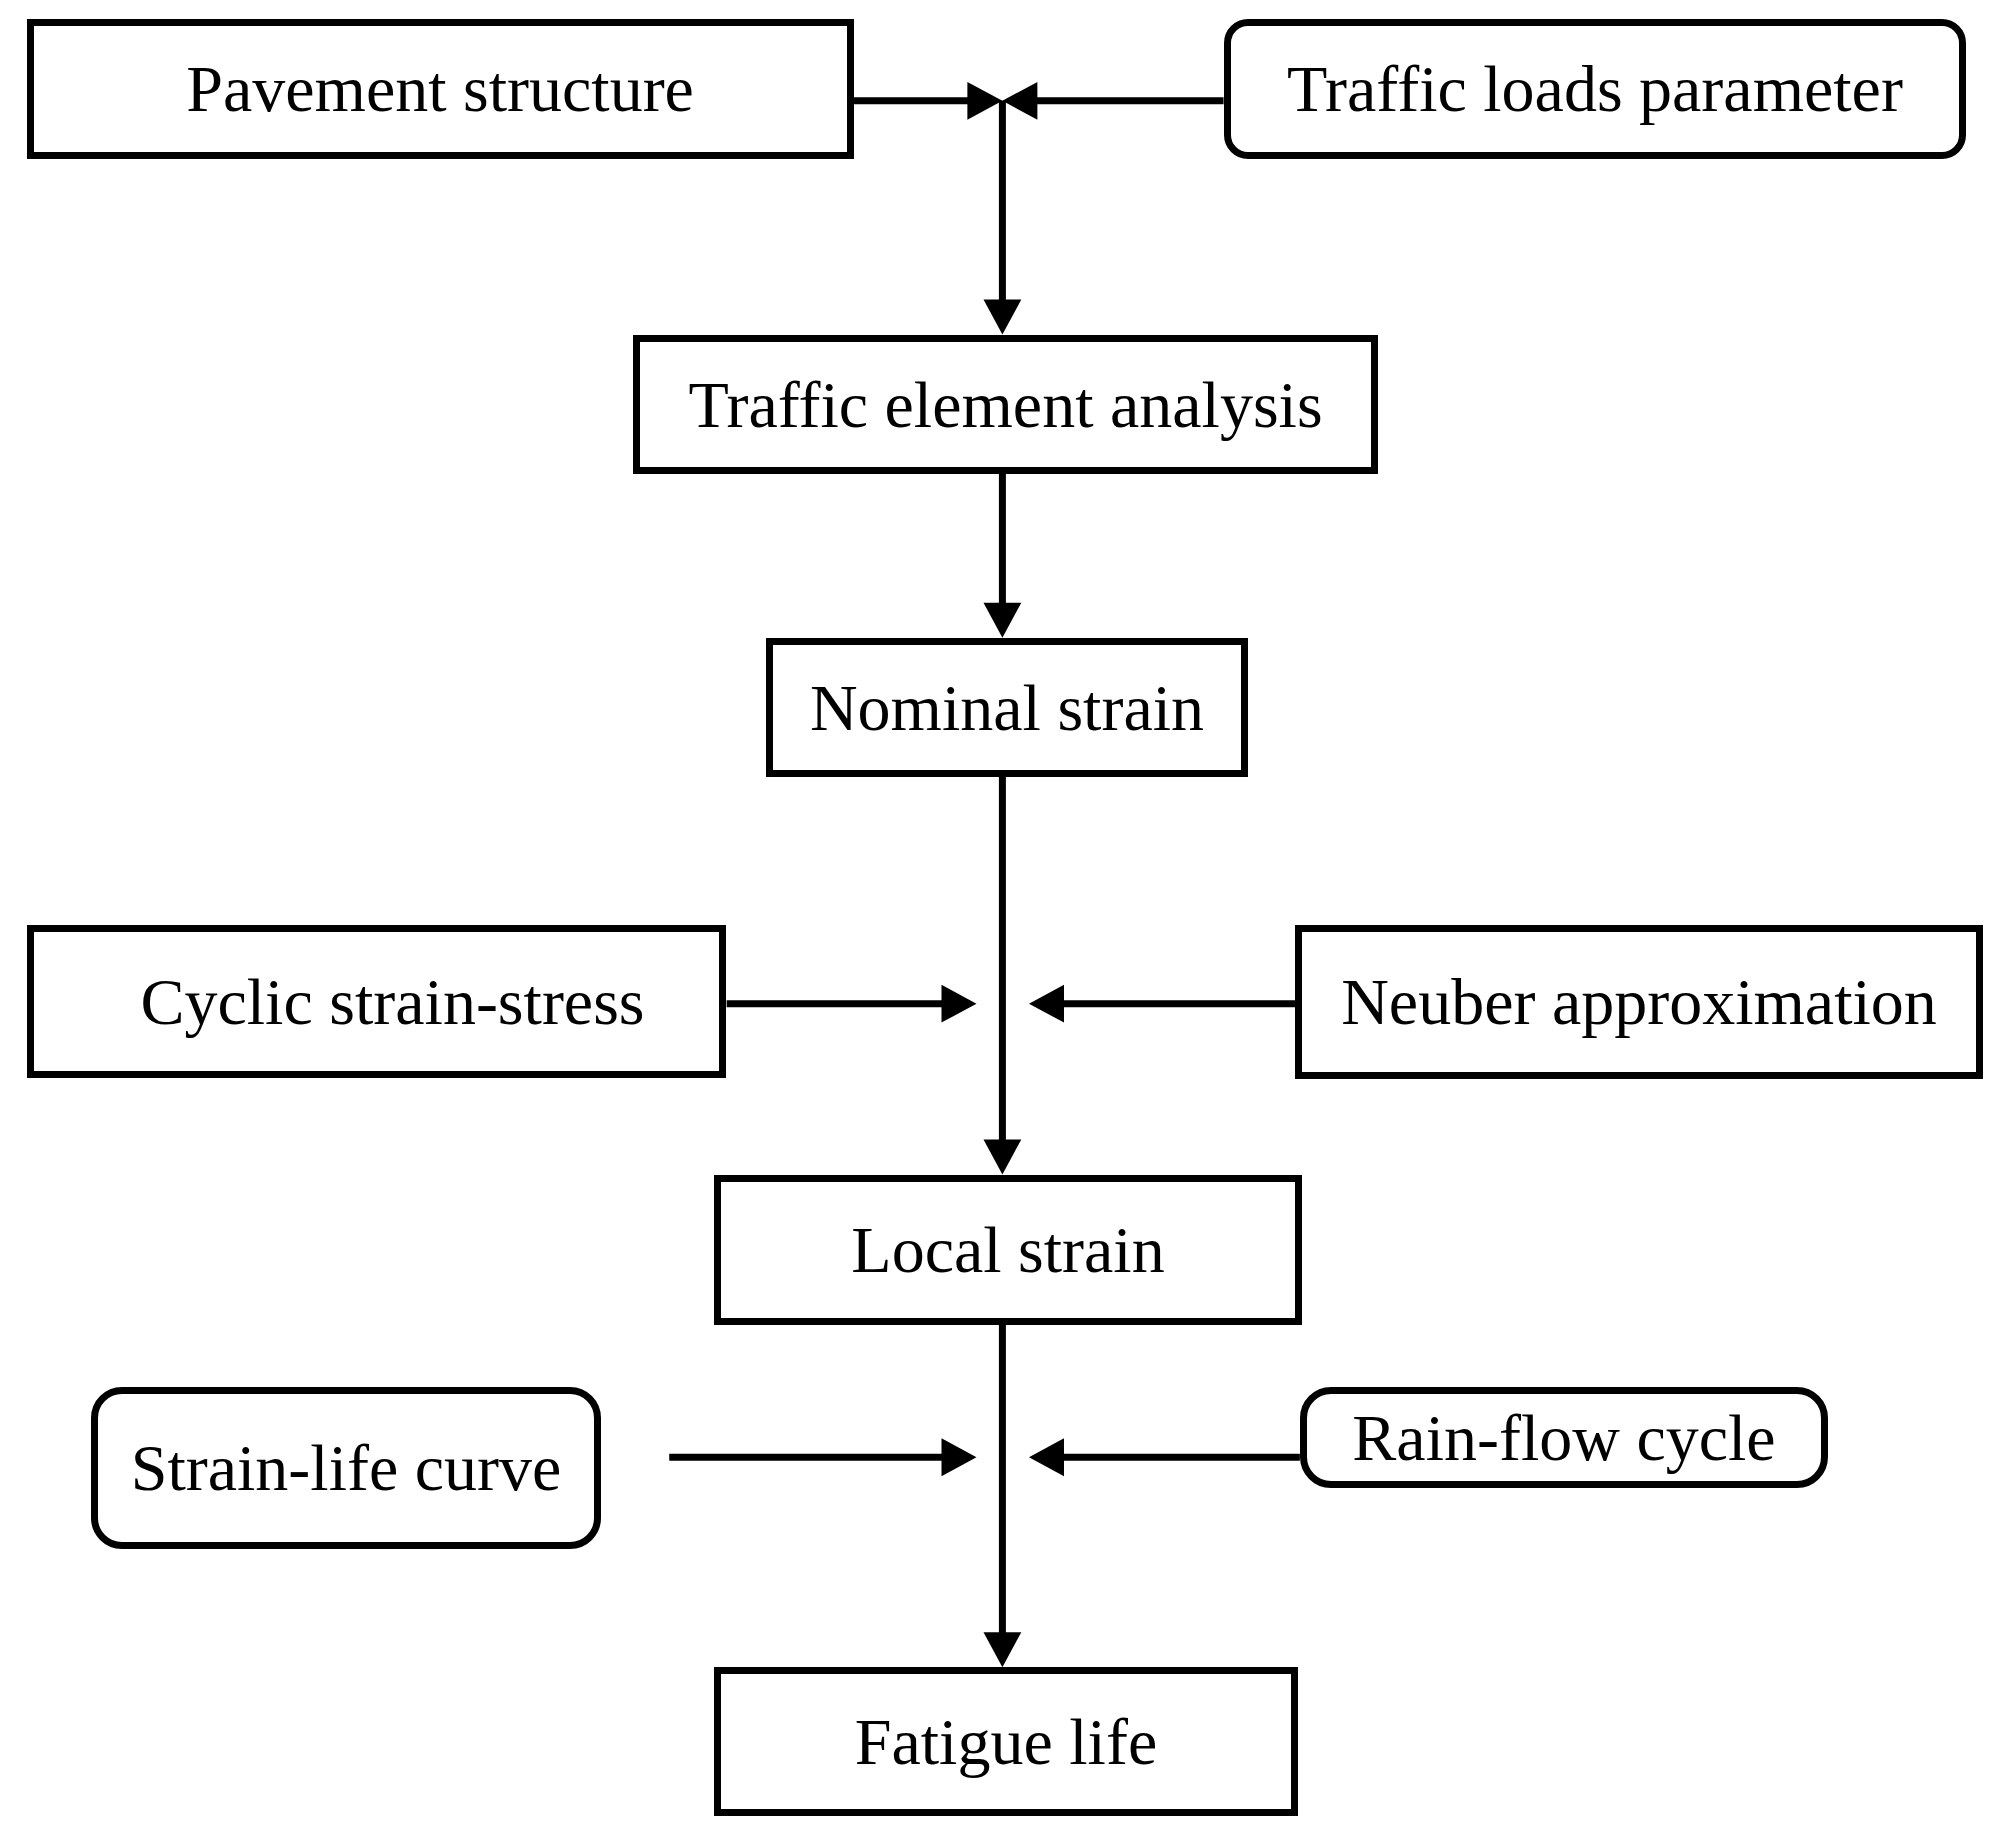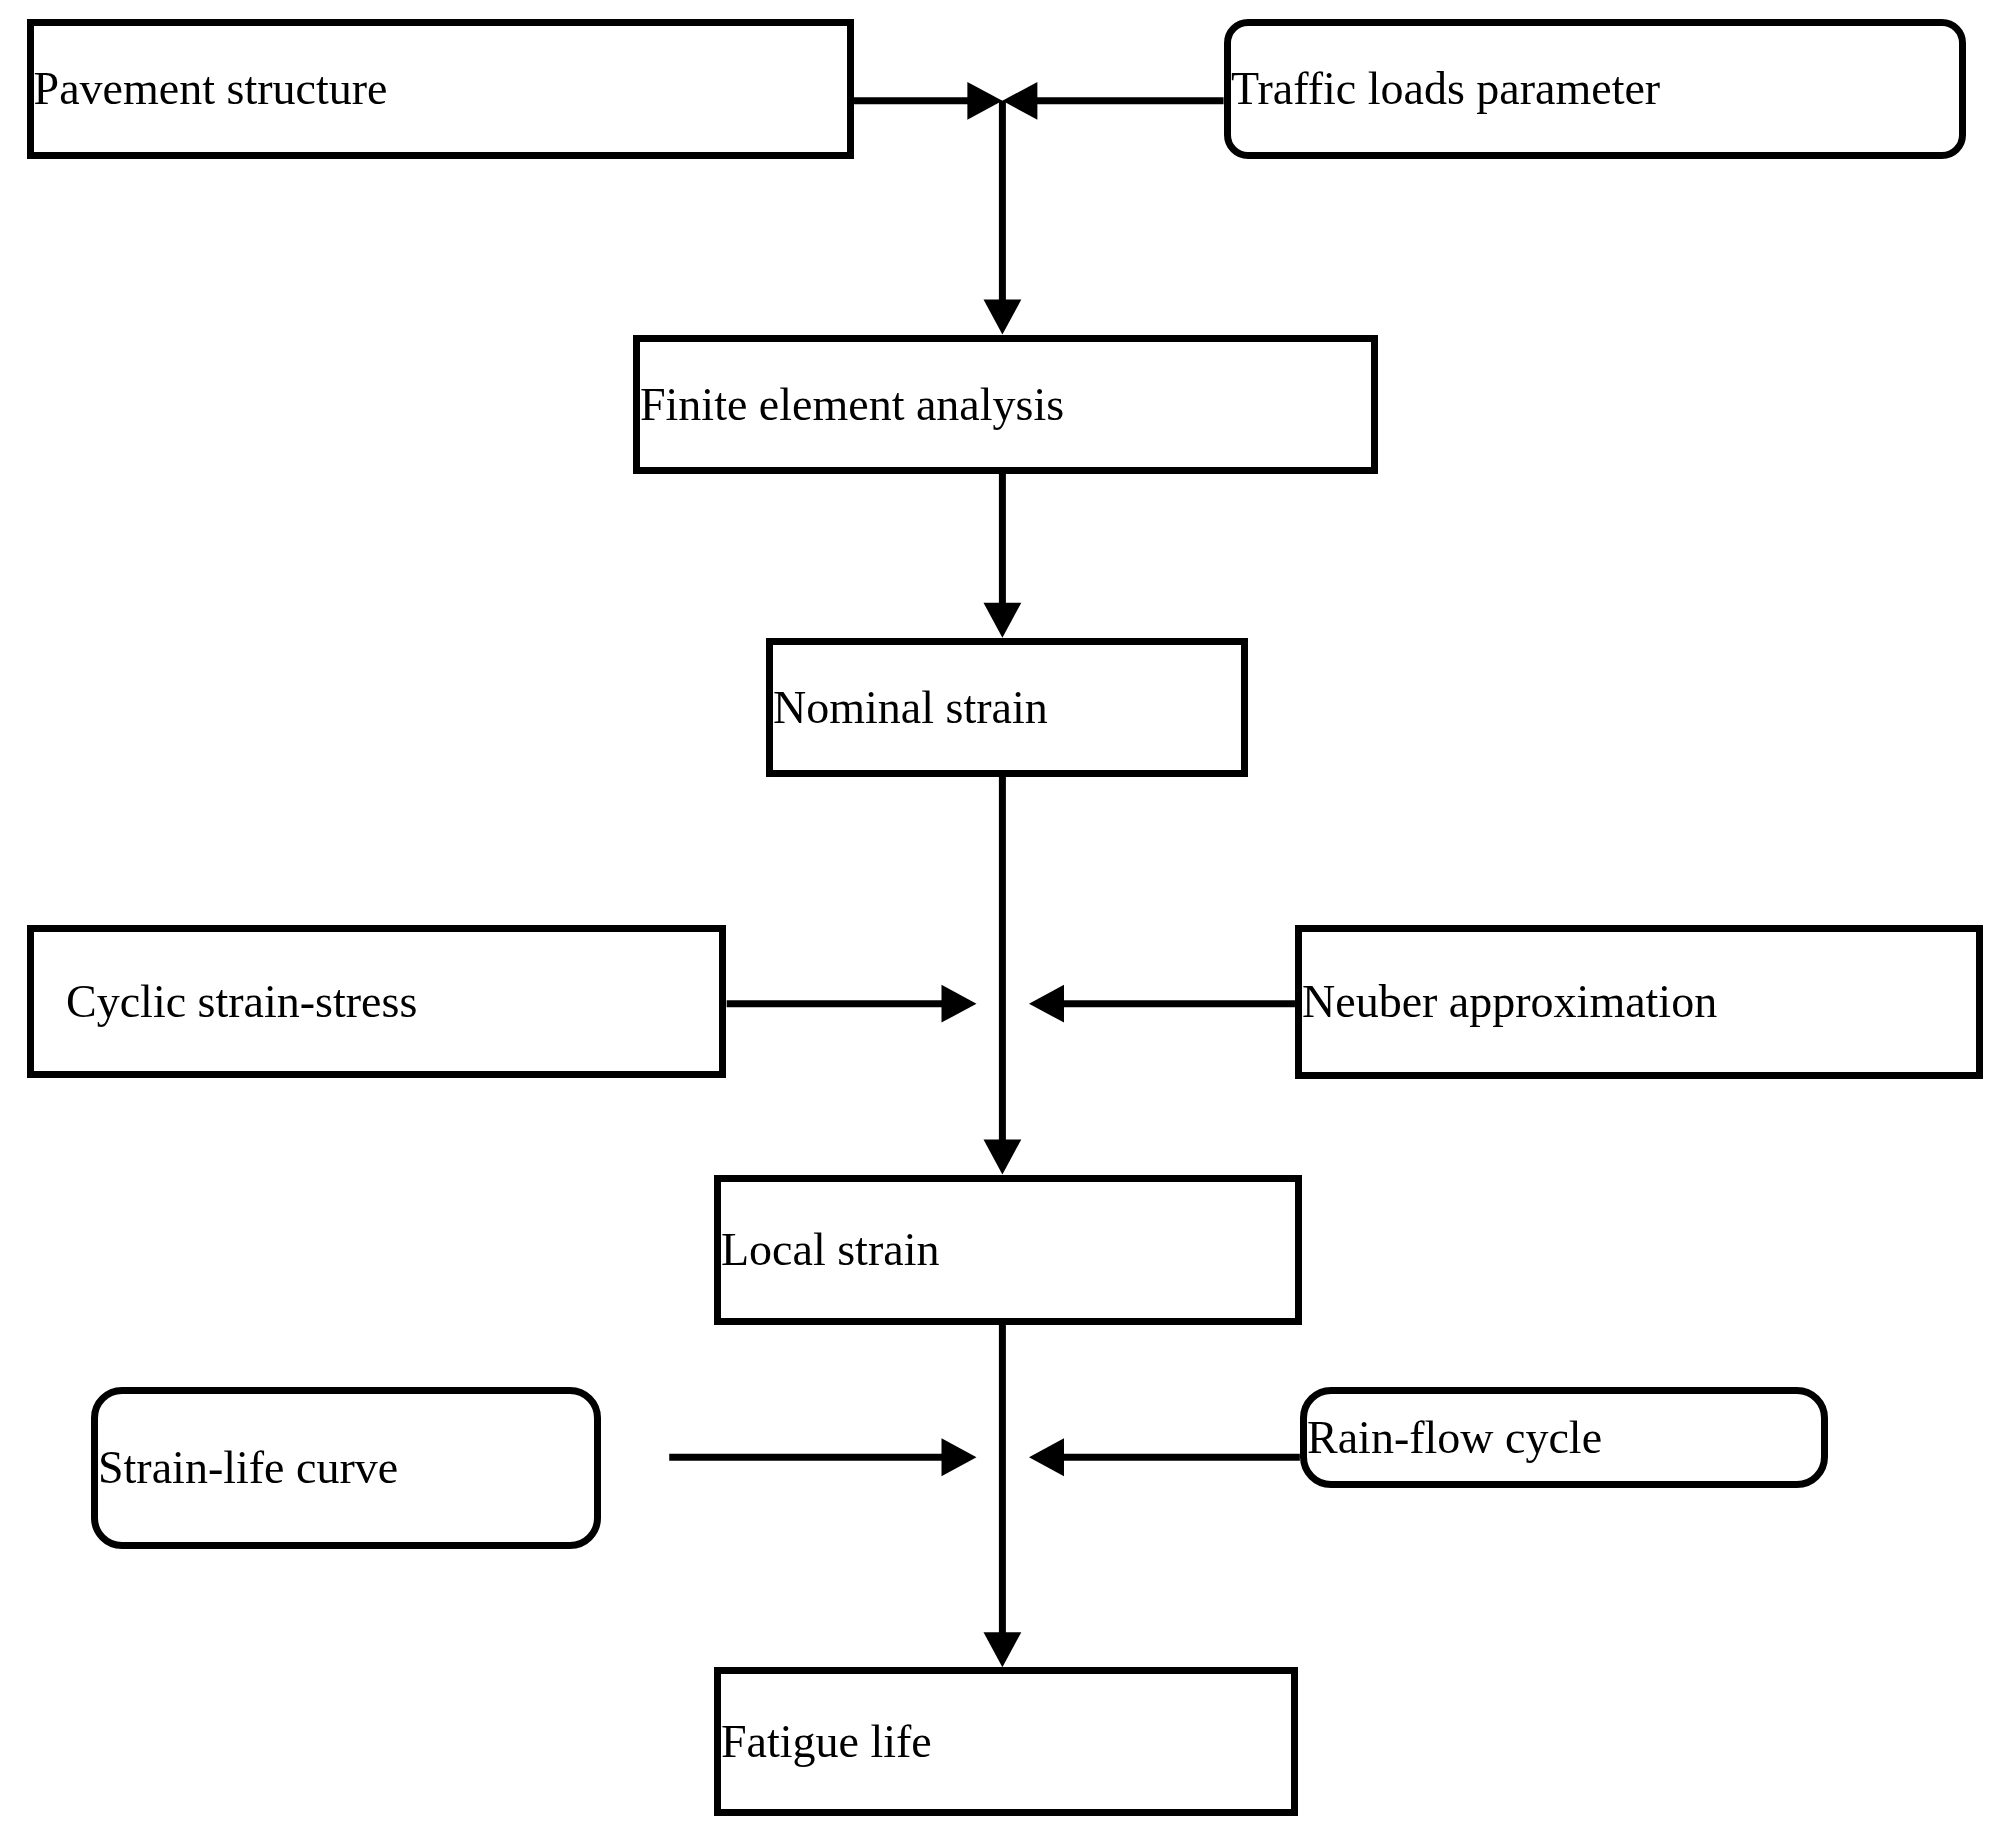--- a/index.html
+++ b/index.html
@@ -31,22 +31,23 @@
   }
   .node {
     position: absolute;
     z-index: 2;
     box-sizing: border-box;
     border: 7px solid #000000;
     background: #ffffff;
     color: #000000;
     display: flex;
     align-items: center;
+    justify-content: center;
     font-family: "Liberation Serif", "DejaVu Serif", serif;
-    font-size: 46px;
+    font-size: 66px;
     line-height: 1;
     white-space: nowrap;
   }
   .rounded { border-radius: 31px; }
 
   #n-pavement   { left: 26.6px;   top: 19px;   width: 827px; height: 140px; }
   #n-traffic    { left: 1224px; top: 19px;   width: 742px; height: 140px; border-radius: 24px; }
   #n-fea        { left: 633px;  top: 335px;  width: 745px; height: 139px; }
   #n-nominal    { left: 766px; top: 638px;  width: 482px;  height: 139px; }
   #n-cyclic     { left: 27px;   top: 925px; width: 699px;  height: 153px; padding-left: 32px; }
@@ -93,21 +94,21 @@
 
   <div class="node" id="n-pavement">
     <span>Pavement structure</span>
   </div>
 
   <div class="node" id="n-traffic">
     <span>Traffic loads parameter</span>
   </div>
 
   <div class="node" id="n-fea">
-    <span>Finite element analysis</span>
+    <span>Traffic element analysis</span>
   </div>
 
   <div class="node" id="n-nominal">
     <span>Nominal strain</span>
   </div>
 
   <div class="node" id="n-cyclic">
     <span>Cyclic strain-stress</span>
   </div>
 

